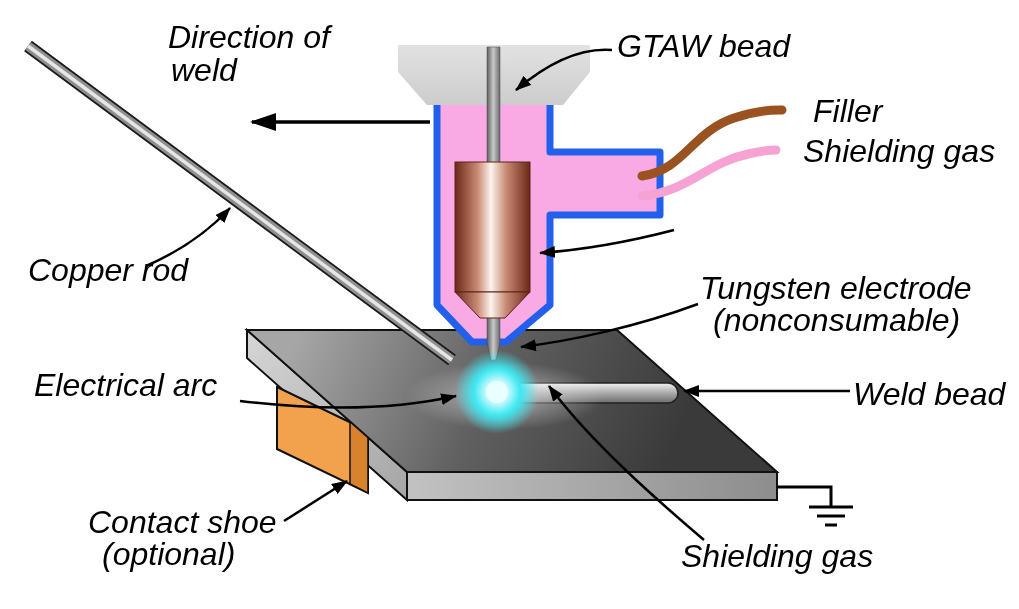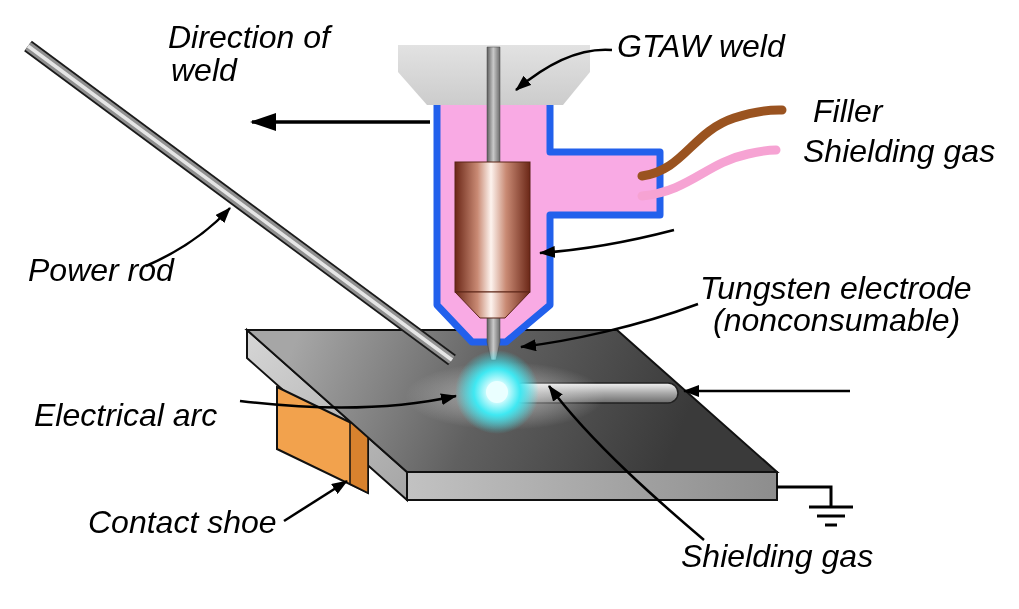--- a/index.html
+++ b/index.html
@@ -129,23 +129,25 @@
       <path d="M850 391 L684 391" marker-end="url(#arrowHead)"></path>
       <path d="M146 266 C178 252 208 232 230 208" marker-end="url(#arrowHead)"></path>
       <path d="M240 401 C330 412 402 408 456 396" marker-end="url(#arrowHead)"></path>
       <path d="M284 521 L347 481" marker-end="url(#arrowHead)"></path>
       <path d="M704 540 C664 506 592 444 549 386" marker-end="url(#arrowHead)"></path>
     </g>
   </svg>
 
   <div class="label" style="left:168px;top:20px">Direction of</div>
   <div class="label" style="left:171px;top:53px">weld</div>
-  <div class="label" style="left:617px;top:29px">GTAW weld</div>
+  <div class="label" style="left:617px;top:29px">GTAW bead</div>
   <div class="label" style="left:813px;top:94px">Filler</div>
   <div class="label" style="left:803px;top:134px">Shielding gas</div>
   <div class="label" style="left:713px;top:303px">(nonconsumable)</div>
   <div class="label" style="left:700px;top:271px">Tungsten electrode</div>
-  <div class="label" style="left:28px;top:253px">Power rod</div>
-  <div class="label" style="left:34px;top:398px">Electrical arc</div>
+  <div class="label" style="left:853px;top:377px">Weld bead</div>
+  <div class="label" style="left:28px;top:253px">Copper rod</div>
+  <div class="label" style="left:34px;top:368px">Electrical arc</div>
   <div class="label" style="left:88px;top:505px">Contact shoe</div>
+  <div class="label" style="left:102px;top:537px">(optional)</div>
   <div class="label" style="left:681px;top:539px">Shielding gas</div>
 
 </div>
 
 </body></html>

